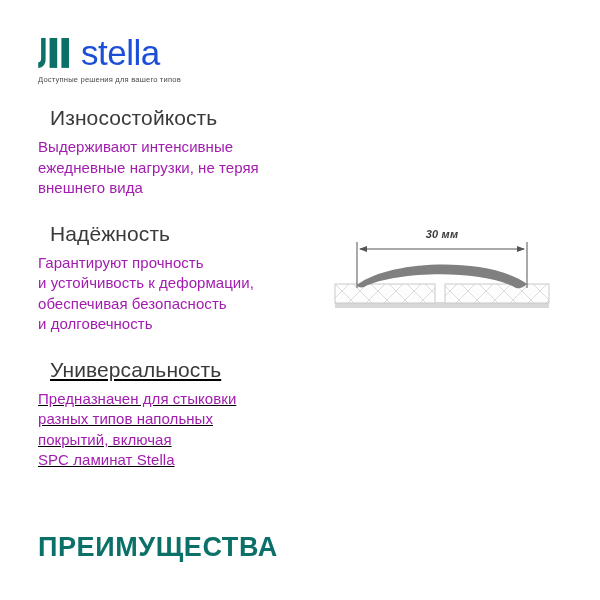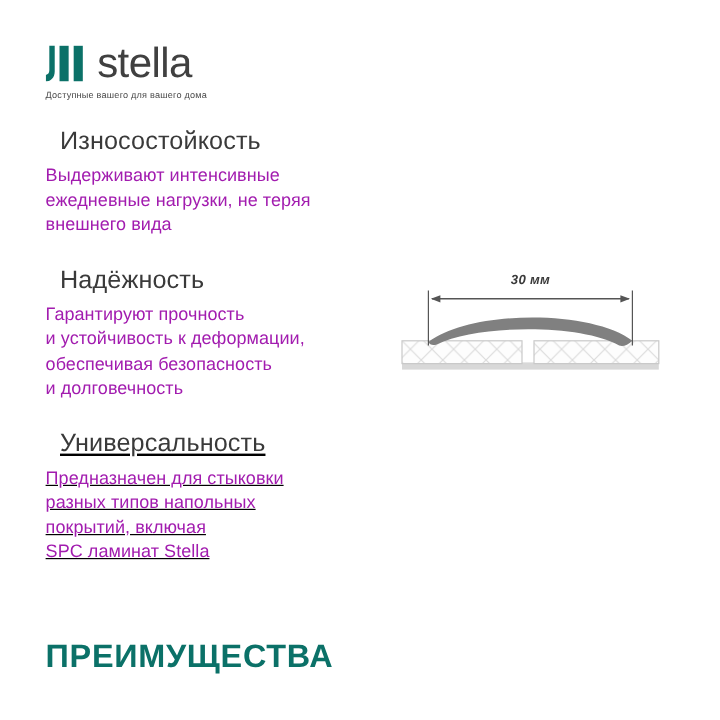--- a/index.html
+++ b/index.html
@@ -41,21 +41,21 @@
     height: 30px;
     margin-right: 9px;
     flex: none;
   }
   .logo-word {
     font-family: "Liberation Sans", sans-serif;
     font-size: 35px;
     line-height: 34px;
     font-weight: 400;
     letter-spacing: -0.5px;
-    color: #404040;
+    color: #1d4ed8;
   }
   .logo-tagline {
     margin-top: 5px;
     font-size: 7.6px;
     line-height: 10px;
     letter-spacing: 0.18px;
     color: #4a4a4a;
     font-weight: 400;
     white-space: nowrap;
   }
@@ -132,21 +132,21 @@
 
   <div class="logo-block">
     <div class="logo-row">
       <svg class="logo-mark" viewBox="0 0 34 30" aria-hidden="true">
         <path d="M0 0 H7.6 V21.5 C7.6 26.4 4.6 29.6 0.2 29.9 V24.4 C2.1 24.1 3.1 22.9 3.1 20.6 V0 Z" fill="#0b7168"></path>
         <rect x="11.6" y="0" width="7.6" height="29.9" fill="#0b7168"></rect>
         <rect x="23.4" y="0" width="7.6" height="29.9" fill="#0b7168"></rect>
       </svg>
       <div class="logo-word">stella</div>
     </div>
-    <div class="logo-tagline">Доступные вашего для вашего дома</div>
+    <div class="logo-tagline">Доступные решения для вашего типов</div>
   </div>
 
   <div class="features">
 
     <div class="feature">
       <h2 class="feature-title">Износостойкость</h2>
       <p class="feature-body">Выдерживают интенсивные
 ежедневные нагрузки, не теряя
 внешнего вида</p>
     </div>

